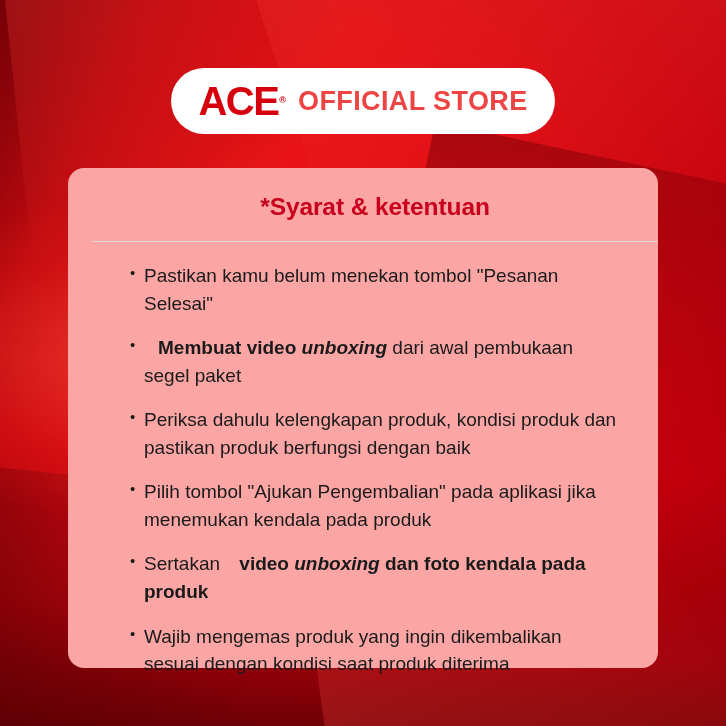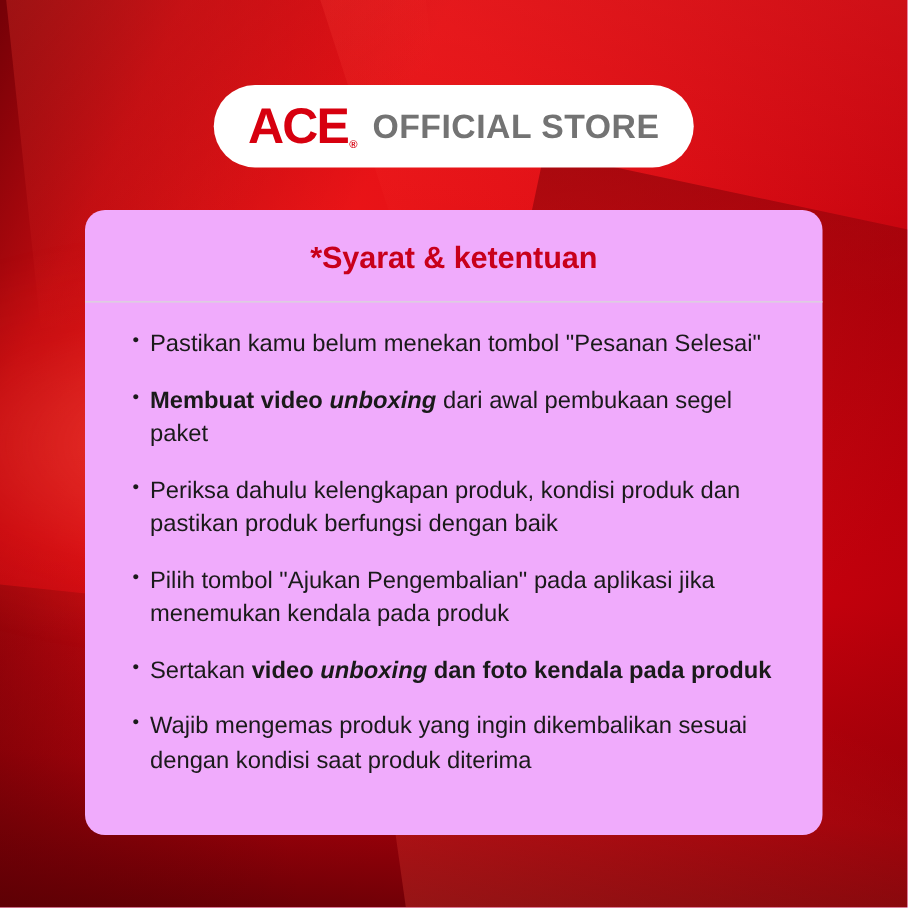--- a/index.html
+++ b/index.html
@@ -103,21 +103,21 @@
     border-radius: 33px;
     display: flex;
     align-items: center;
     justify-content: center;
     gap: 13px;
     z-index: 5;
   }
   .ace-logo {
     position: relative;
     display: flex;
-    align-items: flex-end;
+    align-items: center;
     font-weight: bold;
   }
   .ace-mark {
     font-family: "Liberation Sans", sans-serif;
     font-weight: bold;
     font-size: 40px;
     letter-spacing: -1.5px;
     color: #d7000f;
     line-height: 1;
     position: relative;
@@ -127,35 +127,36 @@
     color: #d7000f;
     position: relative;
     top: -1px;
     left: 1px;
   }
   .official-store {
     font-family: "Liberation Sans", sans-serif;
     font-weight: bold;
     font-size: 27px;
     letter-spacing: 0.4px;
-    color: #737373;
+    color: #ef4444;
     line-height: 1;
   }
 
   
   .card {
     position: absolute;
     left: 68px;
     top: 168px;
     width: 590px;
     height: 500px;
-    background: #f0abfc;
+    background: #fca5a5;
     border-radius: 16px;
     z-index: 5;
     box-sizing: border-box;
+    padding-left: 24px;
   }
   .card-title {
     padding: 22px 40px 0 40px;
     text-align: center;
     color: #c8001b;
     font-weight: bold;
     font-size: 24.5px;
     line-height: 1.35;
     letter-spacing: -0.1px;
   }
@@ -181,21 +182,21 @@
     font-size: 15px;
     line-height: 1.42;
     padding-top: 0px;
   }
   .item-text {
     flex: 1 1 auto;
     color: #1a1a1a;
     font-size: 19px;
     line-height: 1.45;
   }
-  .item-text b { font-weight: bold; }
+  .item-text b { font-weight: bold; margin-left: 14px; }
   .item-text i { font-style: italic; font-weight: bold; }
 </style>
 </head>
 <body>
 
 <div class="poster">
   <div class="bg-base"></div>
   <div class="bg-dark-left"></div>
   <div class="bg-dark-bottom"></div>
   <div class="facet facet-1"></div>

